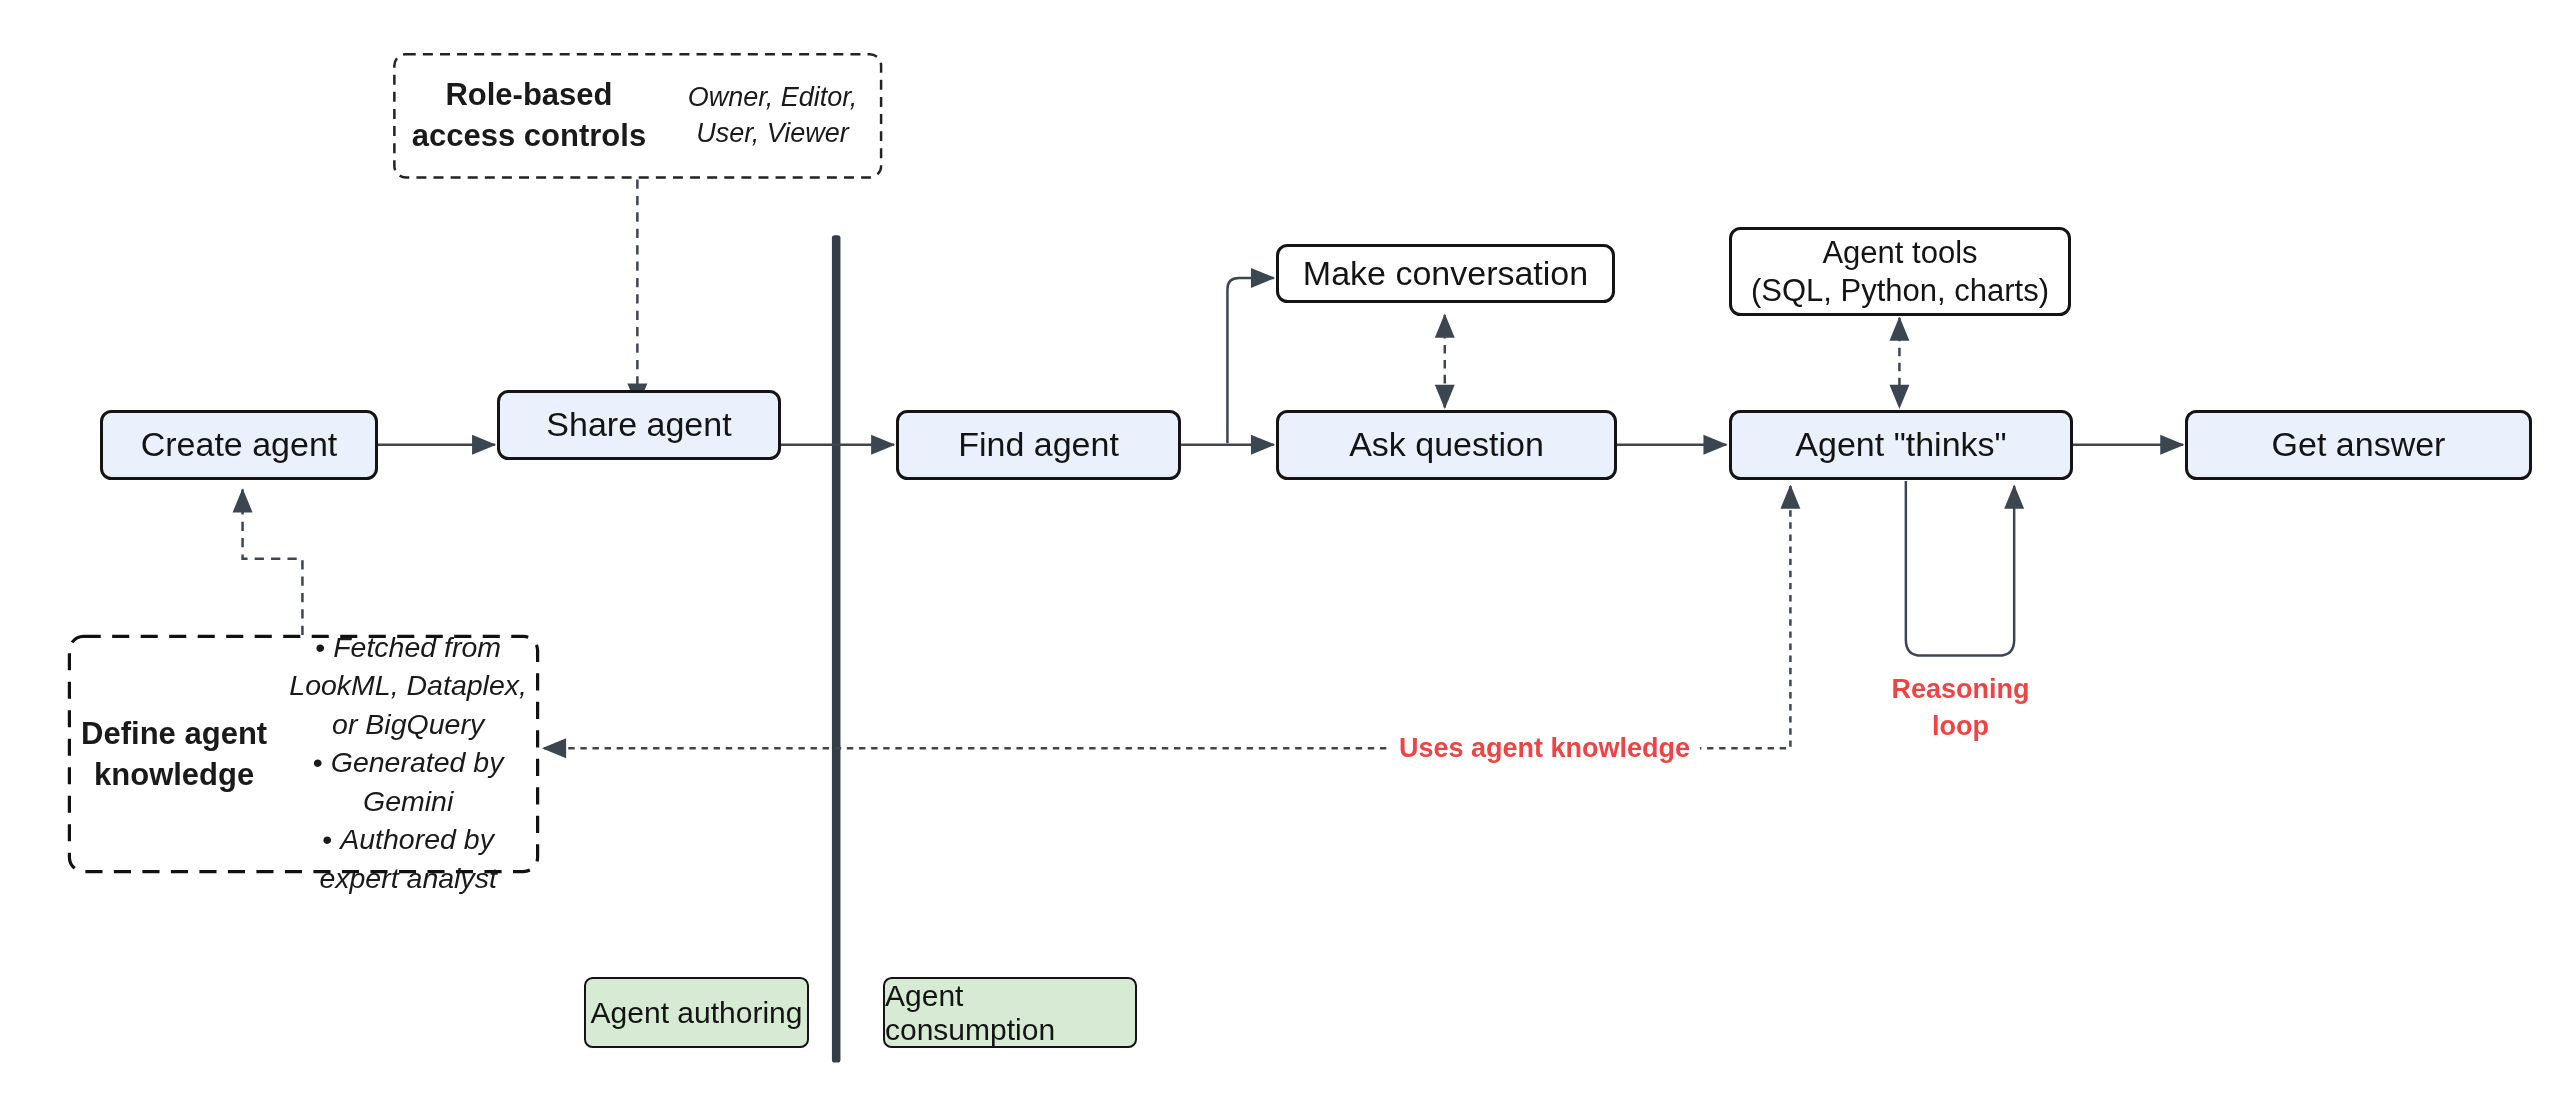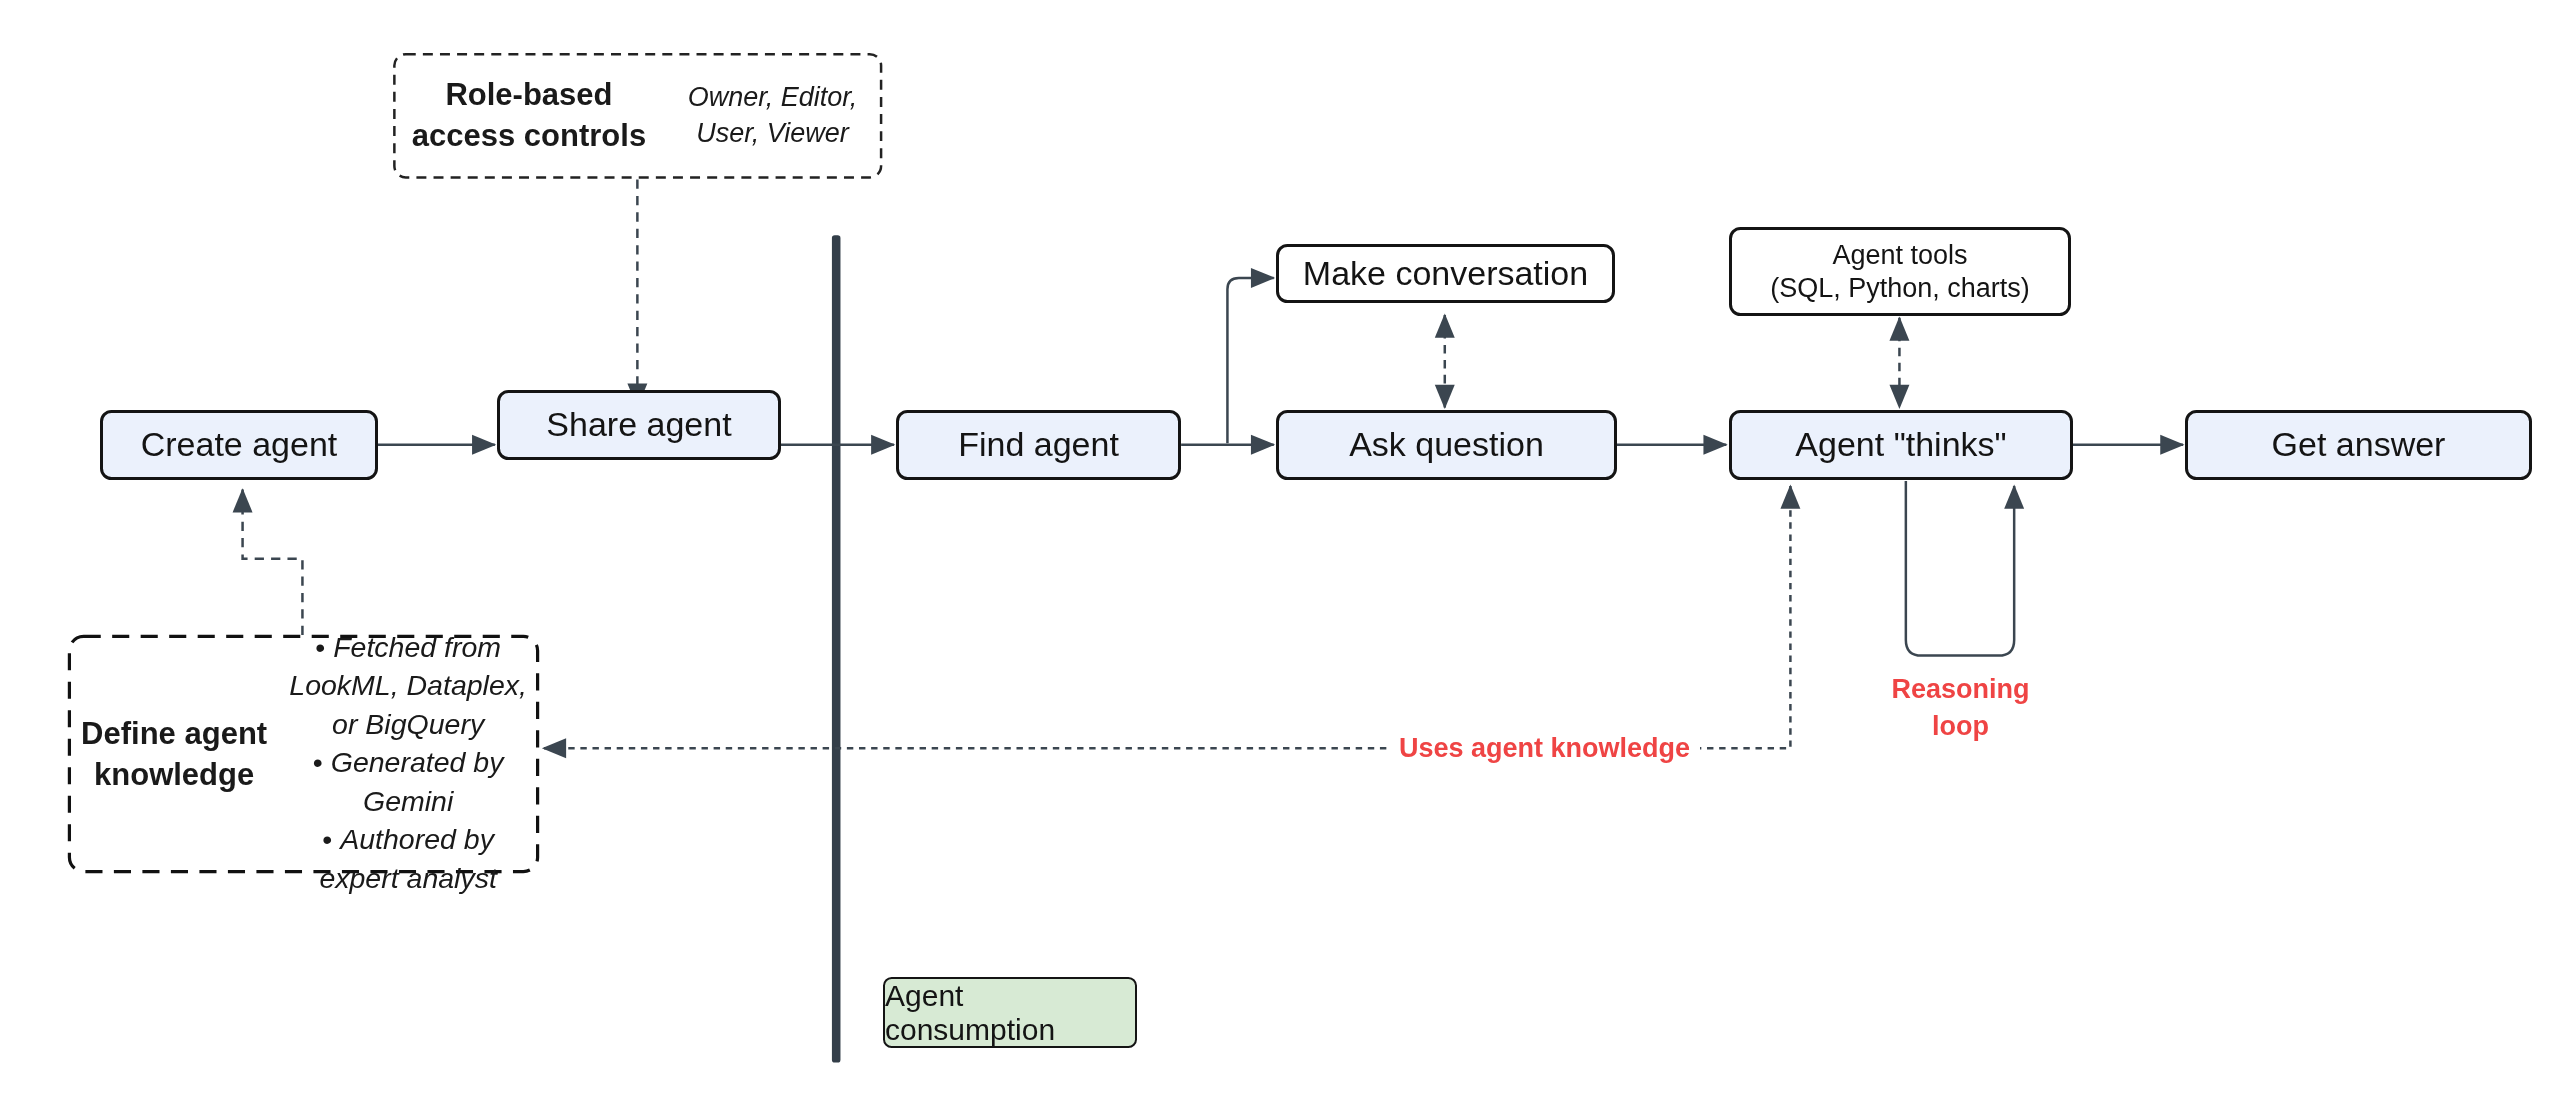--- a/index.html
+++ b/index.html
@@ -9,21 +9,21 @@
   }
   #stage{position:absolute;inset:0;}
   svg.wires{position:absolute;left:0;top:0;z-index:1;}
   .node{
     position:absolute;z-index:2;box-sizing:border-box;
     background:#ebf1fc;border:3.6px solid #141414;border-radius:11.4px;
     display:flex;align-items:center;justify-content:center;text-align:center;
     font-size:34px;line-height:1.15;color:#141414;
   }
   .node.white{background:#ffffff;}
-  .node .l2{font-size:27px;line-height:1.22;}
+  .node .l2{font-size:31px;line-height:1.22;}
   .zone{
     position:absolute;z-index:2;box-sizing:border-box;
     background:#d7ead4;border:2.9px solid #141414;border-radius:8.6px;
     display:flex;align-items:center;justify-content:center;
     font-size:30px;color:#141414;
   }
   .note{
     position:absolute;z-index:2;box-sizing:border-box;
     display:flex;align-items:center;justify-content:center;
     text-align:center;
@@ -95,16 +95,17 @@
   <div class="node white" style="left:1729px;top:227px;width:342px;height:89px;flex-direction:column;">
     <div class="l2">Agent tools</div>
     <div class="l2">(SQL, Python, charts)</div>
   </div>
   <div class="node" style="left:1729px;top:410px;width:344px;height:70px;">Agent "thinks"</div>
   <div class="node" style="left:2185px;top:410px;width:347px;height:70px;">Get answer</div>
 
   <div class="edge-label stacked" style="left:1875px;top:671px;width:171px;">Reasoning loop</div>
   <div class="edge-label inline" style="left:1389px;top:729px;">Uses agent knowledge</div>
 
+  <div class="zone" style="left:584px;top:977px;width:225px;height:71px;">Agent authoring</div>
   <div class="zone" style="left:883px;top:977px;width:254px;height:71px;">Agent consumption</div>
 
 </div>
 
 
 </body></html>

